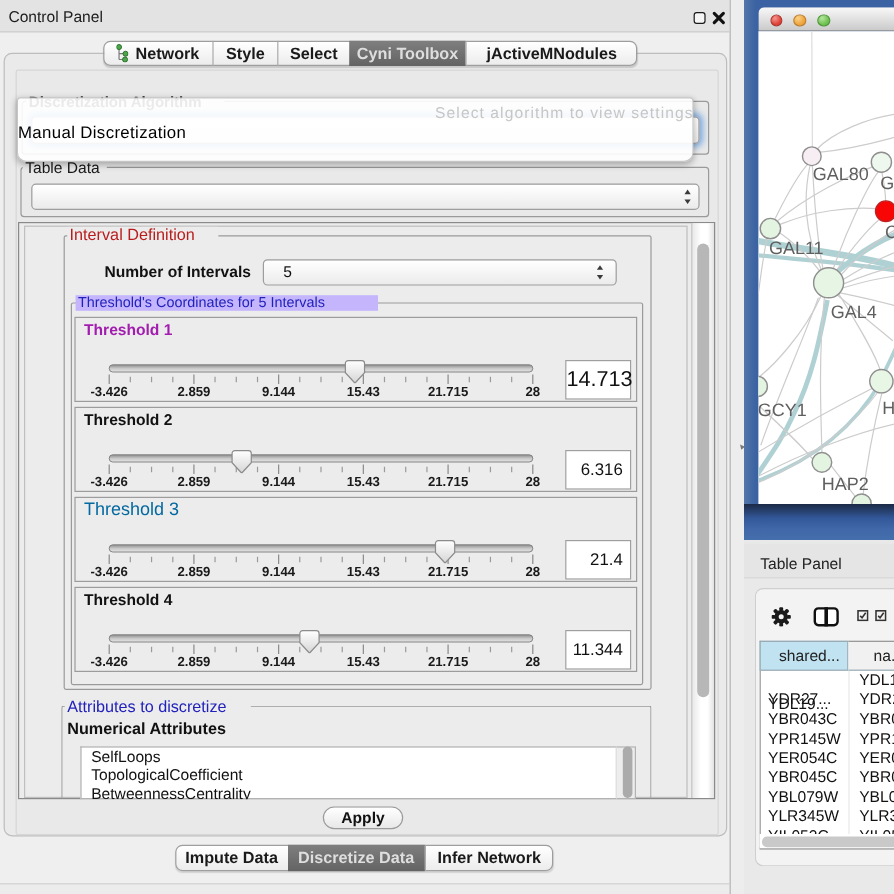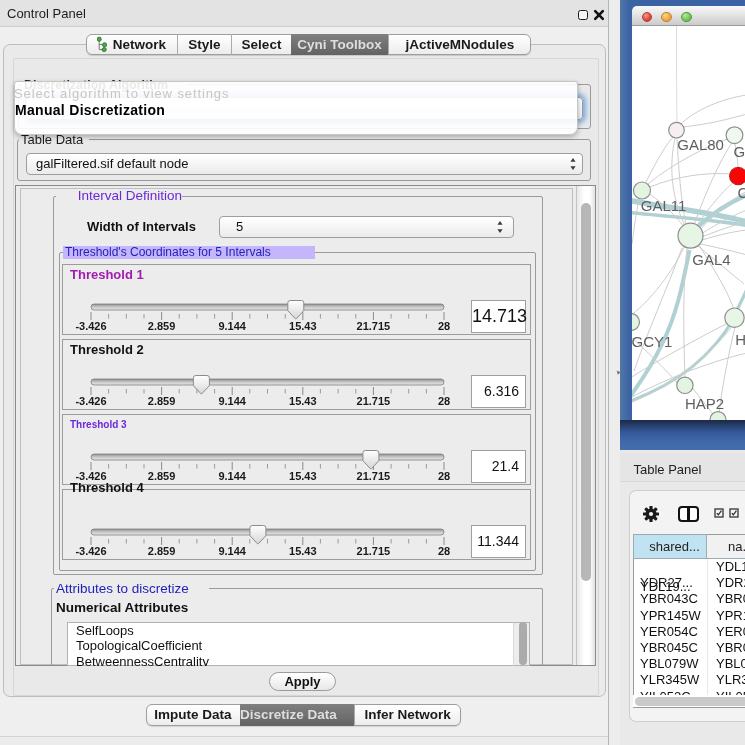--- a/index.html
+++ b/index.html
@@ -27,32 +27,31 @@
 <div class="abs" style="left:177px;top:33.5px;width:54px;height:21.5px;line-height:21.5px;text-align:center;font-size:13.5px;font-weight:600;overflow:hidden;color:#1a1a1a;border-left:1px solid #ababab;">Style</div>
 <div class="abs" style="left:231px;top:33.5px;width:60px;height:21.5px;line-height:21.5px;text-align:center;font-size:13.5px;font-weight:600;overflow:hidden;color:#1a1a1a;border-left:1px solid #ababab;">Select</div>
 <div class="abs" style="left:291px;top:33.5px;width:97.19999999999999px;height:21.5px;line-height:21.5px;text-align:center;font-size:13.5px;font-weight:600;overflow:hidden;background:linear-gradient(#7f7f7f,#636363);color:#dedede;">Cyni Toolbox</div>
 <div class="abs" style="left:388.2px;top:33.5px;width:142.40000000000003px;height:21.5px;line-height:21.5px;text-align:center;font-size:13.5px;font-weight:600;overflow:hidden;color:#1a1a1a;border-left:1px solid #ababab;border-radius:0 6px 6px 0;">jActiveMNodules</div>
 <div class="abs" style="left:17.5px;top:83.5px;width:573.5px;height:45.5px;border:1px solid #9a9a9a;border-radius:3px;"></div>
 <div class="abs" style="left:22px;top:78.5px;width:165px;height:12px;background:#e9e9e9;font-size:12.5px;font-weight:700;color:#2a2a2a;line-height:12px;padding-left:2px;">Discretization Algorithm</div>
 <div class="abs" style="left:26px;top:97px;width:557px;height:23px;background:linear-gradient(#ffffff,#ececec);border:1px solid #9e9e9e;border-radius:4px;box-shadow:0 0 5px 2.5px rgba(90,150,220,0.75);"></div>
 <div class="abs" style="left:17px;top:138.5px;width:574px;height:42.5px;border:1px solid #9a9a9a;border-radius:3px;"></div>
 <div class="abs" style="left:19px;top:134px;width:70px;height:11px;background:#e9e9e9;font-size:13px;color:#1a1a1a;line-height:11px;padding-left:2px;">Table Data</div>
 <div class="abs" style="left:26px;top:153px;width:557px;height:22px;background:linear-gradient(#ffffff,#ebebeb);border:1px solid #9e9e9e;border-radius:4px;"></div>
-<div class="abs" style="left:36px;top:153px;width:400px;height:22px;line-height:22px;font-size:13px;color:#111;">galFiltered.sif default node</div>
 <svg class="abs" style="left:569px;top:157px" width="8" height="14" viewBox="0 0 8 14">
       <path d="M4 1 L6.6 4.8 L1.4 4.8 Z" fill="#3a3a3a"></path>
       <path d="M4 13 L6.6 9.2 L1.4 9.2 Z" fill="#3a3a3a"></path>
     </svg>
 <div class="abs" style="left:15px;top:185.4px;width:581px;height:481px;background:#ececec;border:1px solid #8a8a8a;"></div>
 <div class="abs" style="left:576px;top:186.4px;width:19px;height:479px;background:linear-gradient(90deg,#e8e8e8,#ffffff 40%,#ffffff 70%,#e2e2e2);border-left:1px solid #c4c4c4;"></div>
 <div class="abs" style="left:581px;top:203px;width:10px;height:378px;background:#b7b7b7;border-radius:5px;"></div>
 <div class="abs" style="left:19.5px;top:187.5px;width:553.5px;height:477px;background:#ececec;border:1px solid #bfbfbf;"></div>
 <div class="abs" style="left:53px;top:196px;width:489.5px;height:379px;border:1px solid #9a9a9a;border-radius:2px;"></div>
-<div class="abs" style="left:56px;top:188.5px;width:126px;height:13px;background:#ececec;font-size:13.5px;color:#6d28d9;line-height:13px;padding-left:2px;text-align:right;">Interval Definition</div>
-<div class="abs" style="left:87px;top:220px;width:130px;height:13px;font-size:13px;font-weight:700;color:#111;line-height:13px;">Width of Intervals</div>
+<div class="abs" style="left:56px;top:188.5px;width:126px;height:13px;background:#ececec;font-size:13.5px;color:#b91c1c;line-height:13px;padding-left:2px;">Interval Definition</div>
+<div class="abs" style="left:87px;top:220px;width:130px;height:13px;font-size:13px;font-weight:700;color:#111;line-height:13px;">Number of Intervals</div>
 <div class="abs" style="left:219px;top:216px;width:295px;height:22px;background:linear-gradient(#ffffff,#ebebeb);border:1px solid #9e9e9e;border-radius:4px;"></div>
 <div class="abs" style="left:236px;top:216px;width:60px;height:22px;line-height:22px;font-size:13px;color:#111;">5</div>
 <svg class="abs" style="left:496px;top:220px" width="8" height="14" viewBox="0 0 8 14">
       <path d="M4 1 L6.6 4.8 L1.4 4.8 Z" fill="#3a3a3a"></path>
       <path d="M4 13 L6.6 9.2 L1.4 9.2 Z" fill="#3a3a3a"></path>
     </svg>
 <div class="abs" style="left:59px;top:251.5px;width:476.5px;height:319.5px;border:1px solid #9a9a9a;border-radius:2px;"></div>
 <div class="abs" style="left:63px;top:245.5px;width:252px;height:13px;background:#c4b5fd;font-size:12px;color:#2222bb;line-height:13px;padding-left:2px;">Threshold's Coordinates for 5 Intervals</div>
 <div class="abs" style="left:62px;top:264px;width:469px;height:71px;background:#ececec;border:1px solid #9c9c9c;"></div>
 <div class="abs" style="left:70px;top:268px;width:120px;height:13px;font-size:13px;font-weight:700;color:#a21caf;line-height:13px;">Threshold 1</div>
@@ -142,21 +141,21 @@
       <text x="169.2" y="66" font-size="11" font-weight="700" fill="#1a1a1a" text-anchor="middle" font-family="Liberation Sans">9.144</text>
       <text x="239.8" y="66" font-size="11" font-weight="700" fill="#1a1a1a" text-anchor="middle" font-family="Liberation Sans">15.43</text>
       <text x="310.4" y="66" font-size="11" font-weight="700" fill="#1a1a1a" text-anchor="middle" font-family="Liberation Sans">21.715</text>
       <text x="381.0" y="66" font-size="11" font-weight="700" fill="#1a1a1a" text-anchor="middle" font-family="Liberation Sans">28</text>
       <g transform="translate(129.9,36)">
         <path d="M2.9 0.5 h11.2 a2.4 2.4 0 0 1 2.4 2.4 v7.7 l-7.5 8.1 a0.9 0.9 0 0 1 -1.0 0 l-7.5 -8.1 v-7.7 a2.4 2.4 0 0 1 2.4 -2.4 z" fill="url(#thg)" stroke="#8b8b8b" stroke-width="1"></path>
       </g>
     </svg>
 <div class="abs" style="left:471px;top:375px;width:55px;height:33px;background:#fff;border:1.5px solid #9f9f9f;font-size:14px;color:#111;line-height:31px;text-align:right;padding-right:6px;">6.316</div>
 <div class="abs" style="left:62px;top:414px;width:469px;height:71px;background:#ececec;border:1px solid #9c9c9c;"></div>
-<div class="abs" style="left:70px;top:418px;width:120px;height:13px;font-size:10px;font-weight:700;color:#6d28d9;line-height:13px;">Threshold 3</div>
+<div class="abs" style="left:70px;top:418px;width:120px;height:13px;font-size:15px;font-weight:400;color:#0369a1;line-height:13px;">Threshold 3</div>
 <svg class="abs" style="left:63px;top:414px" width="468" height="70" viewBox="0 0 468 70">
       <defs>
         <linearGradient id="thg" x1="0" y1="0" x2="0" y2="1">
           <stop offset="0" stop-color="#ffffff"></stop>
           <stop offset="1" stop-color="#d6d6d6"></stop>
         </linearGradient>
         <linearGradient id="trk" x1="0" y1="0" x2="0" y2="1">
           <stop offset="0" stop-color="#8d8d8d"></stop>
           <stop offset="0.5" stop-color="#c8c8c8"></stop>
           <stop offset="1" stop-color="#e6e6e6"></stop>
@@ -189,21 +188,21 @@
       <text x="169.2" y="66" font-size="11" font-weight="700" fill="#1a1a1a" text-anchor="middle" font-family="Liberation Sans">9.144</text>
       <text x="239.8" y="66" font-size="11" font-weight="700" fill="#1a1a1a" text-anchor="middle" font-family="Liberation Sans">15.43</text>
       <text x="310.4" y="66" font-size="11" font-weight="700" fill="#1a1a1a" text-anchor="middle" font-family="Liberation Sans">21.715</text>
       <text x="381.0" y="66" font-size="11" font-weight="700" fill="#1a1a1a" text-anchor="middle" font-family="Liberation Sans">28</text>
       <g transform="translate(299.4,36)">
         <path d="M2.9 0.5 h11.2 a2.4 2.4 0 0 1 2.4 2.4 v7.7 l-7.5 8.1 a0.9 0.9 0 0 1 -1.0 0 l-7.5 -8.1 v-7.7 a2.4 2.4 0 0 1 2.4 -2.4 z" fill="url(#thg)" stroke="#8b8b8b" stroke-width="1"></path>
       </g>
     </svg>
 <div class="abs" style="left:471px;top:450px;width:55px;height:33px;background:#fff;border:1.5px solid #9f9f9f;font-size:14px;color:#111;line-height:31px;text-align:right;padding-right:6px;">21.4</div>
 <div class="abs" style="left:62px;top:489px;width:469px;height:71px;background:#ececec;border:1px solid #9c9c9c;"></div>
-<div class="abs" style="left:70px;top:481px;width:120px;height:13px;font-size:13px;font-weight:700;color:#111;line-height:13px;">Threshold 4</div>
+<div class="abs" style="left:70px;top:493px;width:120px;height:13px;font-size:13px;font-weight:700;color:#111;line-height:13px;">Threshold 4</div>
 <svg class="abs" style="left:63px;top:489px" width="468" height="70" viewBox="0 0 468 70">
       <defs>
         <linearGradient id="thg" x1="0" y1="0" x2="0" y2="1">
           <stop offset="0" stop-color="#ffffff"></stop>
           <stop offset="1" stop-color="#d6d6d6"></stop>
         </linearGradient>
         <linearGradient id="trk" x1="0" y1="0" x2="0" y2="1">
           <stop offset="0" stop-color="#8d8d8d"></stop>
           <stop offset="0.5" stop-color="#c8c8c8"></stop>
           <stop offset="1" stop-color="#e6e6e6"></stop>
@@ -247,26 +246,26 @@
 <div class="abs" style="left:56px;top:600.5px;width:160px;height:13px;font-size:13.5px;font-weight:700;color:#111;line-height:13px;">Numerical Attributes</div>
 <div class="abs" style="left:67px;top:621.5px;width:463px;height:44px;background:#ededed;border:1px solid #b2b2b2;"></div>
 <div class="abs" style="left:67px;top:621.5px;width:447px;height:44px;background:#fff;border:1px solid #b2b2b2;border-right:1px solid #d9d9d9;"></div>
 <div class="abs" style="left:76px;top:624.5px;width:300px;height:12px;font-size:13px;color:#111;line-height:12px;">SelfLoops</div>
 <div class="abs" style="left:76px;top:640px;width:300px;height:12px;font-size:13px;color:#111;line-height:12px;">TopologicalCoefficient</div>
 <div class="abs" style="left:76px;top:655.7px;width:300px;height:10px;font-size:13px;color:#111;line-height:12px;overflow:hidden;">BetweennessCentrality</div>
 <div class="abs" style="left:518.5px;top:622px;width:8.5px;height:43px;background:#ababab;border-radius:4px;"></div>
 <div class="abs" style="left:269px;top:672px;width:67px;height:19px;background:linear-gradient(#ffffff,#e8e8e8);border:1px solid #9b9b9b;border-radius:9.5px;font-size:13px;font-weight:600;color:#111;text-align:center;line-height:18px;">Apply</div>
 <div class="abs" style="left:146px;top:704px;width:315px;height:22px;background:linear-gradient(#ffffff,#ececec);border:1px solid #9e9e9e;border-radius:6px;box-shadow:0 1px 1px rgba(0,0,0,0.12);"></div>
 <div class="abs" style="left:146px;top:704px;width:94px;height:22px;line-height:22px;text-align:center;font-size:13.5px;font-weight:600;overflow:hidden;color:#1a1a1a;border-radius:6px 0 0 6px;">Impute Data</div>
-<div class="abs" style="left:240px;top:704px;width:113.5px;height:22px;line-height:22px;text-align:left;font-size:13.5px;font-weight:600;overflow:hidden;background:linear-gradient(#7f7f7f,#636363);color:#dedede;">Discretize Data</div>
+<div class="abs" style="left:240px;top:704px;width:113.5px;height:22px;line-height:22px;text-align:center;font-size:13.5px;font-weight:600;overflow:hidden;background:linear-gradient(#7f7f7f,#636363);color:#dedede;">Discretize Data</div>
 <div class="abs" style="left:353.5px;top:704px;width:107.5px;height:22px;line-height:22px;text-align:center;font-size:13.5px;font-weight:600;overflow:hidden;color:#1a1a1a;border-left:1px solid #ababab;border-radius:0 6px 6px 0;">Infer Network</div>
 <div class="abs" style="left:0;top:736px;width:608px;height:9px;background:#ececec;border-top:1px solid #d2d2d2;"></div>
 <div class="abs" style="left:14px;top:80.5px;width:564px;height:54px;background:rgba(255,255,255,0.9);border:1px solid rgba(130,130,130,0.45);border-radius:3px 3px 8px 8px;box-shadow:0 2px 5px rgba(0,0,0,0.28);"></div>
-<div class="abs" style="left:14px;top:87px;width:564px;height:13px;font-size:13px;color:#c6c6c6;text-align:left;line-height:13px;letter-spacing:0.9px;">Select algorithm to view settings</div>
-<div class="abs" style="left:15px;top:103px;width:400px;height:14px;font-size:14px;font-weight:700;color:#000;line-height:14px;letter-spacing:0.3px;">Manual Discretization</div>
+<div class="abs" style="left:14px;top:87px;width:564px;height:13px;font-size:13px;color:#c6c6c6;text-align:right;line-height:13px;letter-spacing:0.9px;">Select algorithm to view settings</div>
+<div class="abs" style="left:15px;top:103px;width:400px;height:14px;font-size:14px;font-weight:400;color:#000;line-height:14px;letter-spacing:0.3px;">Manual Discretization</div>
 <div class="abs" style="left:608px;top:0;width:12px;height:745px;background:#ededed;border-left:1px solid #b5b5b5;"></div>
 <svg class="abs" style="left:615px;top:369px" width="6" height="6" viewBox="0 0 6 6">
       <path d="M1 5 L3 1 L5 5 Z" fill="#777" transform="rotate(-40 3 3)"></path>
     </svg>
 <div class="abs" style="left:619.7px;top:0;width:125.3px;height:450.3px;background:linear-gradient(90deg,#5377aa,#3b62a2 8%,#3b62a2);"></div>
 <div class="abs" style="left:619.7px;top:420.4px;width:125.3px;height:29.9px;background:linear-gradient(#1b2945,#33589a 40%,#4168a8 70%,#446eac);"></div>
 <div class="abs" style="left:631.5px;top:6px;width:113.5px;height:20.3px;background:linear-gradient(#f9f9f9,#cbcbcb);border-bottom:1px solid #9a9a9a;border-top-left-radius:5px;"></div>
 <div class="abs" style="left:641.8px;top:11.9px;width:10.4px;height:10.4px;border-radius:50%;background:radial-gradient(circle at 35% 28%,#f49a92,#df4038 65%);border:0.8px solid #b03830;"></div>
 <div class="abs" style="left:661.3px;top:11.9px;width:10.4px;height:10.4px;border-radius:50%;background:radial-gradient(circle at 35% 28%,#fcd388,#eda33b 65%);border:0.8px solid #c07f2a;"></div>
 <div class="abs" style="left:681.3px;top:11.9px;width:10.4px;height:10.4px;border-radius:50%;background:radial-gradient(circle at 35% 28%,#b5e8a0,#6ec04f 65%);border:0.8px solid #4f9a38;"></div>

